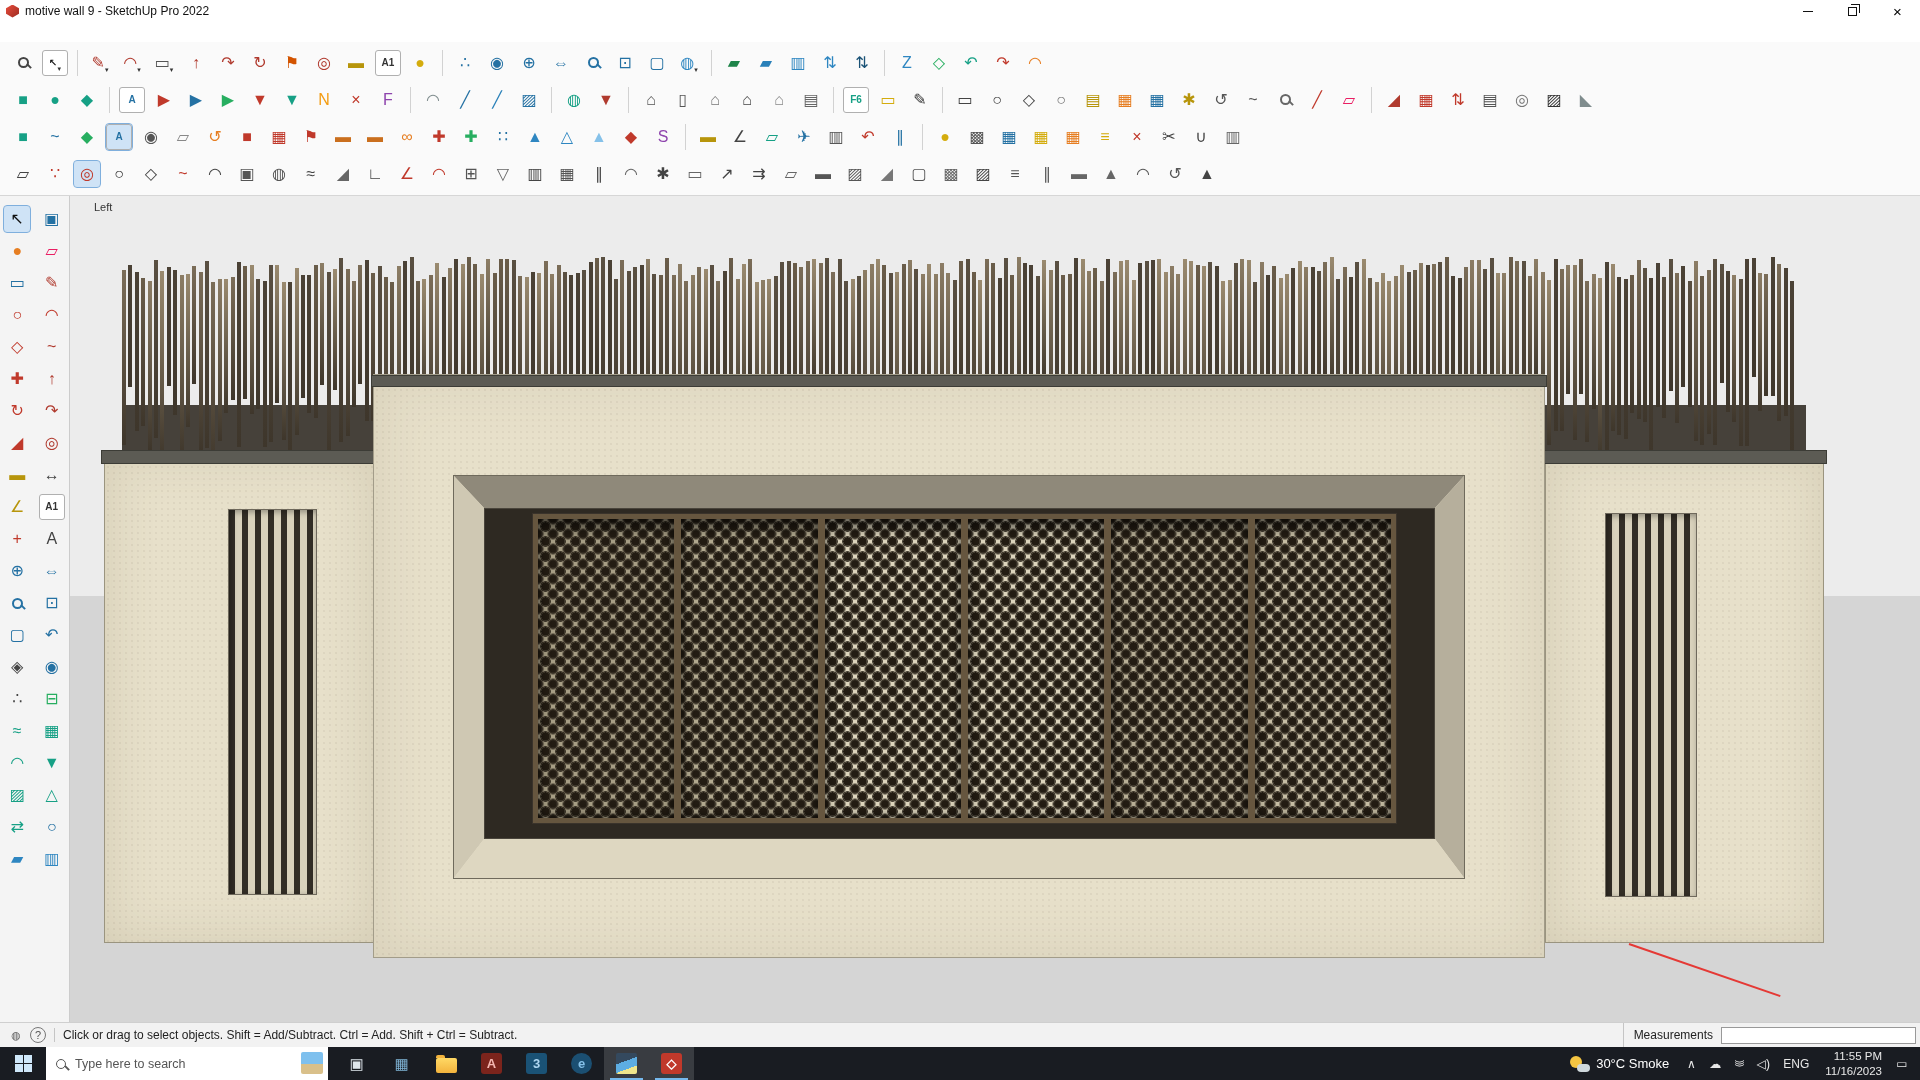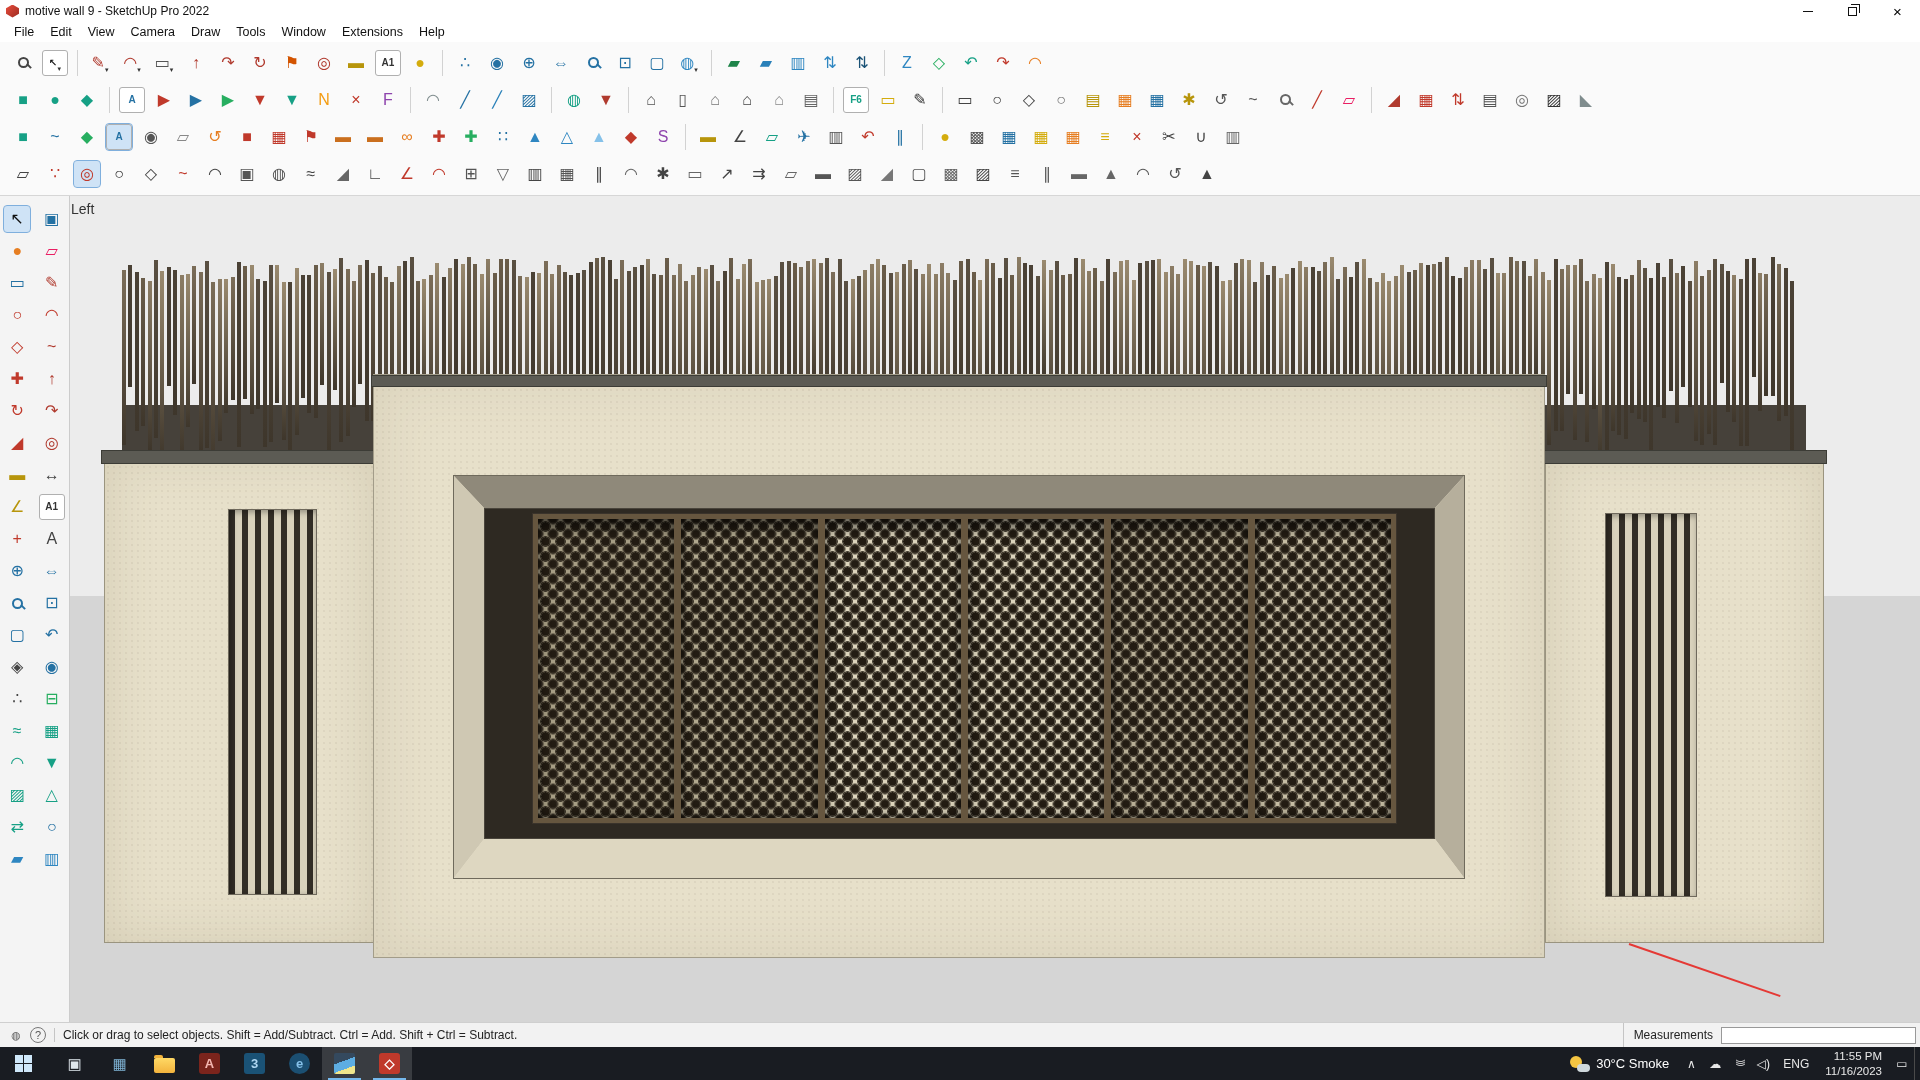--- a/index.html
+++ b/index.html
@@ -36,21 +36,21 @@
   .lens::after{content:"";position:absolute;width:6px;height:2px;background:currentColor;transform:rotate(45deg);right:-5px;bottom:-1px}
 
   
   #palette{position:absolute;left:0;top:196px;width:70px;bottom:58px;background:#f4f4f4;border-right:1px solid #ccc;
            display:grid;grid-template-columns:repeat(2,1fr);justify-items:center;align-content:start;row-gap:6px;padding-top:10px}
   .picon{width:26px;height:26px;display:flex;align-items:center;justify-content:center;border-radius:3px}
 
   
   #viewport{position:absolute;left:70px;top:196px;right:0;bottom:58px;overflow:hidden;
             background:linear-gradient(to bottom,#ececec 0 400px,#d5d5d5 400px)}
-  .scene-label{position:absolute;left:1px;top:5px;font-size:14px;color:#333;z-index:9}
+  .scene-label{position:absolute;left:24px;top:5px;font-size:11px;color:#333;z-index:9}
 
   .fence{position:absolute;left:52px;top:61px;width:1684px;height:206px;z-index:1}
   .fence-base{position:absolute;left:0;right:0;top:148px;height:58px;background:var(--fence-base,#46413a)}
   .slats{position:absolute;inset:0;display:flex;align-items:flex-start;overflow:hidden}
   .slat{flex:0 0 4px;margin-right:2.4px}
 
   .wing{position:absolute;top:255px;height:492px;z-index:2;background:var(--wall,#e7e0ca);border:1px solid #9a947f;
         background-image:radial-gradient(rgba(90,80,60,.07) 1px,transparent 1px);background-size:6px 6px;
         box-shadow:inset 0 0 50px rgba(120,110,80,.18)}
   .wing.left{left:34px;width:270px}
@@ -107,21 +107,21 @@
   .apps{display:flex;align-items:stretch;margin-left:6px}
   .tapp{width:45px;border:none;background:transparent;display:flex;align-items:center;justify-content:center;position:relative;color:#e8e8e8}
   .tapp.active{background:rgba(255,255,255,.14)}
   .tapp.active::after{content:"";position:absolute;left:6px;right:6px;bottom:0;height:2px;background:var(--accent-blue,#76b9ed)}
   .ag{font-size:15px;line-height:1}
   .ag.chip{width:21px;height:21px;display:flex;align-items:center;justify-content:center;border-radius:3px;font-size:13px;font-weight:bold}
   .ag.chip.round{border-radius:50%}
   .folder{width:21px;height:15px;background:linear-gradient(#ffd965,#f3b33d);border-radius:2px;position:relative;margin-top:3px}
   .folder::before{content:"";position:absolute;top:-3px;left:0;width:9px;height:3px;background:#f3b33d;border-radius:2px 2px 0 0}
   .thumb{width:21px;height:21px;border-radius:2px;background:linear-gradient(160deg,#34495e 0 40%,#5dade2 40% 70%,#f0e68c 70%)}
-  .tray{margin-left:auto;display:flex;}
+  .tray{margin-left:auto;display:flex;align-items:center}
   .weather{display:flex;align-items:center;gap:6px;padding:0 10px;font-size:13px;color:#fff}
   .w-icon{position:relative;width:20px;height:18px}
   .sun{position:absolute;left:0;top:1px;width:12px;height:12px;border-radius:50%;background:#f5c542}
   .cloud{position:absolute;right:0;bottom:1px;width:13px;height:8px;border-radius:6px;background:#cfd8dc}
   .tray-i{width:24px;display:flex;align-items:center;justify-content:center;font-size:12px;color:#e8e8e8}
   .wifi{transform:rotate(-90deg);font-size:9px;letter-spacing:-1px}
   .lang{font-size:12px;padding:0 8px;display:flex;align-items:center}
   .clock{display:flex;flex-direction:column;align-items:flex-end;justify-content:center;font-size:11.5px;line-height:1.3;padding:0 8px}
   .show-desktop{width:6px;border-left:1px solid #4a4a4a}
 </style>
@@ -139,31 +139,20 @@
         </button>
       <button class="wc">
           <span class="rest"></span>
         </button>
       <button class="wc">
           <span class="x">×</span>
         </button>
     </div>
   </header>
 
-  <nav id="menubar">
-      <span class="menu-item">File</span>
-      <span class="menu-item">Edit</span>
-      <span class="menu-item">View</span>
-      <span class="menu-item">Camera</span>
-      <span class="menu-item">Draw</span>
-      <span class="menu-item">Tools</span>
-      <span class="menu-item">Window</span>
-      <span class="menu-item">Extensions</span>
-      <span class="menu-item">Help</span>
-    </nav>
 
   <div id="toolbars">
     <div class="trow">
         <span class="ticon">
           <span class="lens" style="color: rgb(68, 68, 68);"></span>
         </span>
         <span class="ticon boxed">
           <span class="tg" style="color: rgb(17, 17, 17);">↖</span>
           <span class="caret">▾</span>
         </span>
@@ -1098,20 +1087,25 @@
 
   <div id="taskbar">
     <button class="start">
       <span class="winlogo">
           <i></i>
           <i></i>
           <i></i>
           <i></i>
         </span>
     </button>
+    <div class="search">
+      <span class="lens"></span>
+      <span class="ph">Type here to search</span>
+      <span class="sh-thumb"></span>
+    </div>
     <div class="apps">
         <button class="tapp">
           <span class="ag" style="color: rgb(223, 230, 236);">▣</span>
         </button>
         <button class="tapp">
           <span class="ag" style="color: rgb(127, 179, 213);">▦</span>
         </button>
         <button class="tapp">
           <span class="folder"></span>
         </button>

